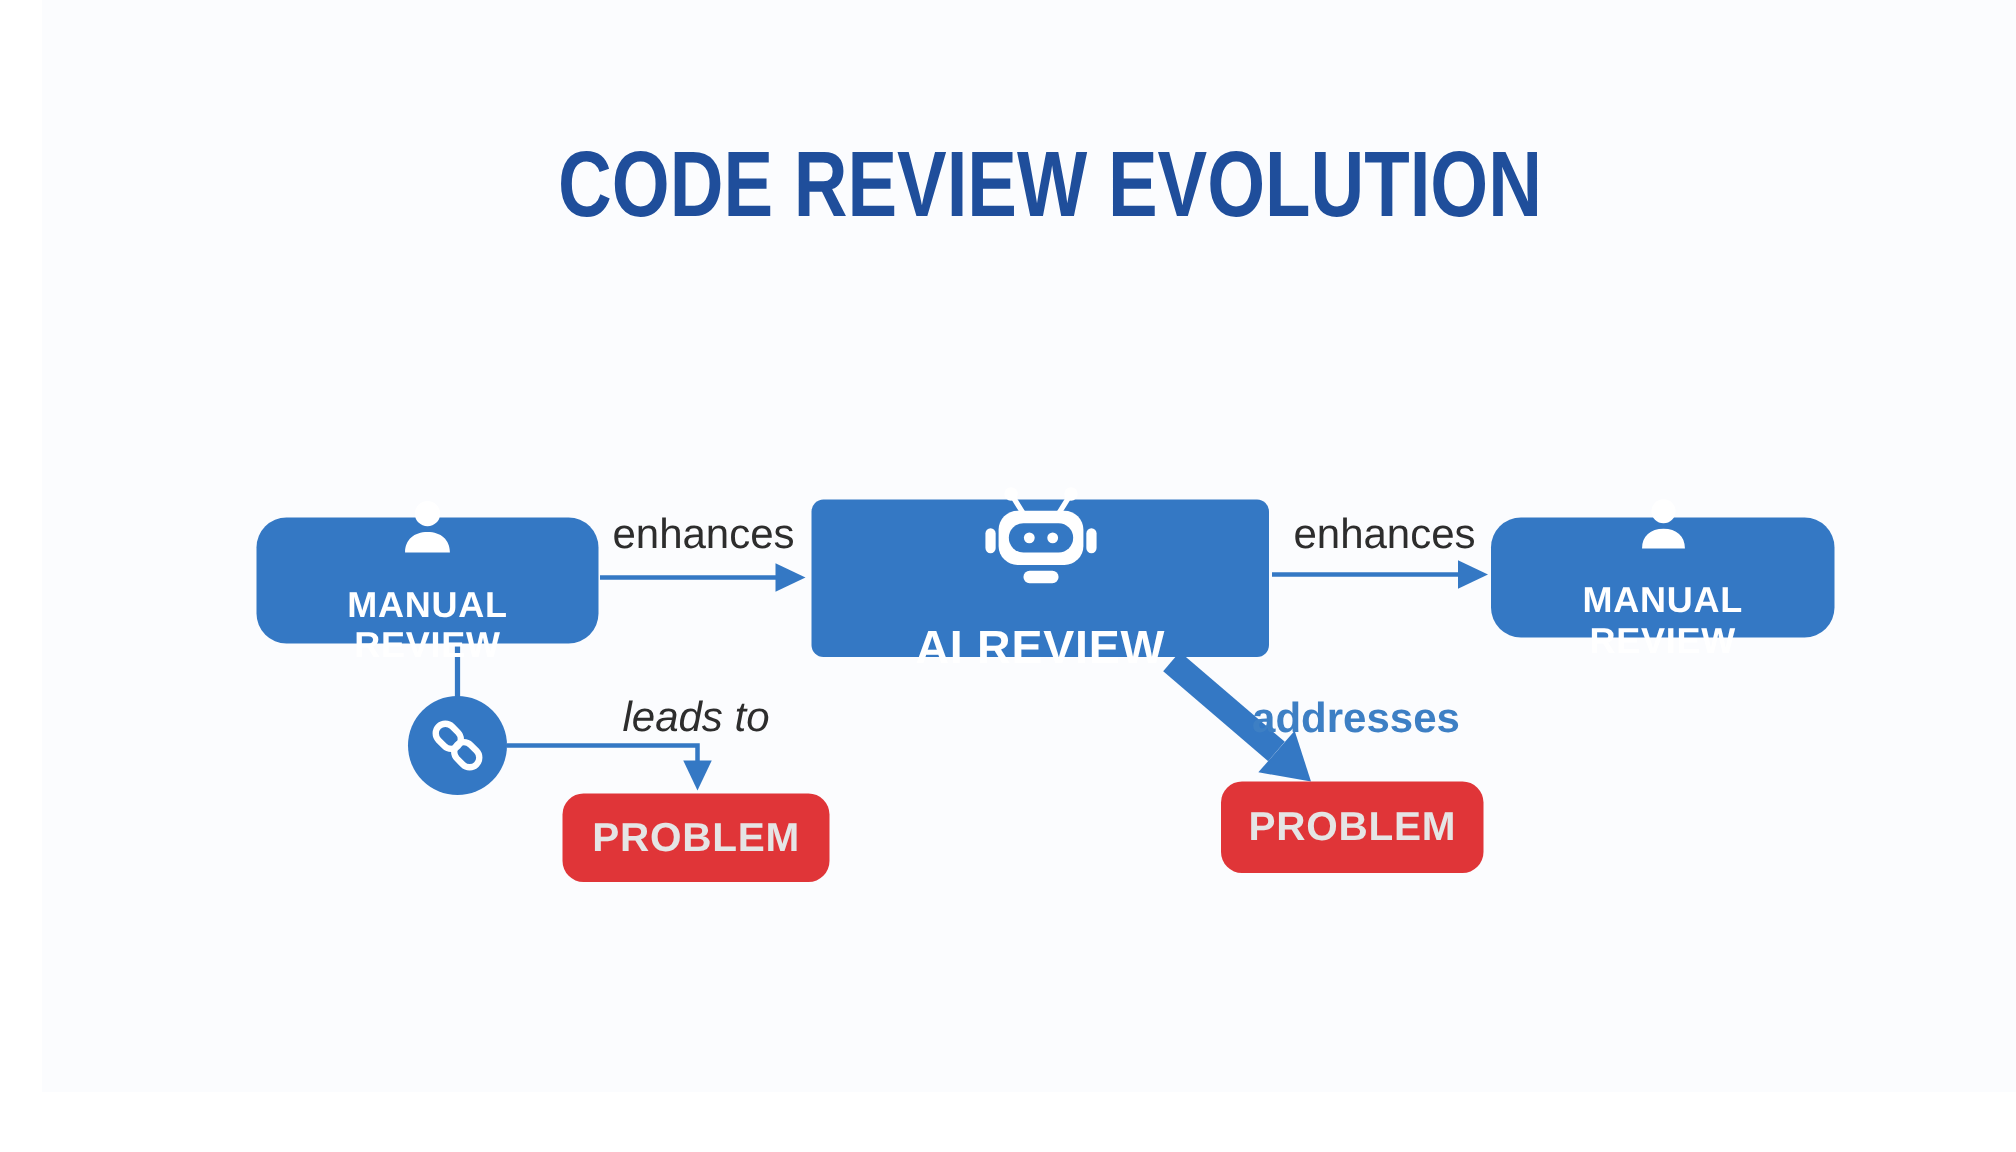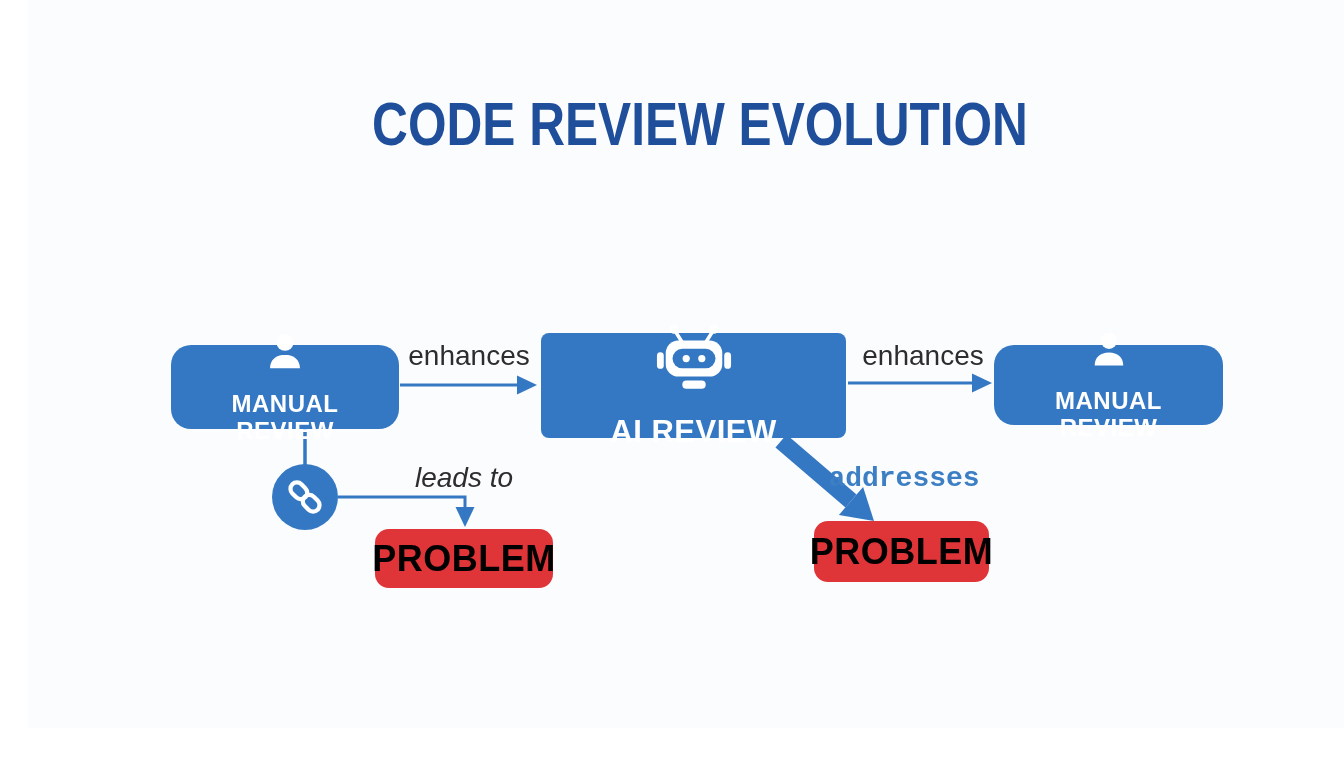--- a/index.html
+++ b/index.html
@@ -24,31 +24,31 @@
   }
   .node-manual-left  { left:143px; top:345px; width:228px; height:84px; gap:16px; }
   .node-ai           { left:513px; top:333px; width:305px; height:105px; gap:14px; border-radius:8px; }
   .node-manual-right { left:966px; top:345px; width:229px; height:80px; gap:16px; }
   .manual-label {
     font-size:24px; font-weight:700; letter-spacing:0.5px;
     line-height:1.12; width:118px; text-align:center;
   }
   .ai-label { font-size:31px; font-weight:700; letter-spacing:0.5px; white-space:nowrap; }
   .node-red {
-    position:absolute; background:#e03538; color:#000000;
+    position:absolute; background:#e03538; color:#e5e5e5;
     display:flex; align-items:center; justify-content:center;
-    border-radius:14px; font-size:36px; font-weight:700; letter-spacing:0.5px;
+    border-radius:14px; font-size:27px; font-weight:700; letter-spacing:0.5px;
   }
   .node-problem-left  { left:347px; top:529px; width:178px; height:59px; }
   .node-problem-right { left:786px; top:521px; width:175px; height:61px; }
   .edge-label {
     position:absolute; transform:translateX(-50%);
     font-size:28px; font-weight:500; color:#2d2d2d; white-space:nowrap;
   }
-  .edge-label.blue { color:#3d7fc4; font-weight:600;font-family:Liberation Mono, monospace; }
+  .edge-label.blue { color:#3d7fc4; font-weight:600; }
   .link-circle {
     position:absolute; left:244px; top:464px; width:66px; height:66px;
     border-radius:50%; background:#3478c4;
     display:flex; align-items:center; justify-content:center;
   }
   .edges-svg { position:absolute; left:0; top:0; pointer-events:none; }
   .icon { display:block; }
 </style>
 </head>
 <body>

